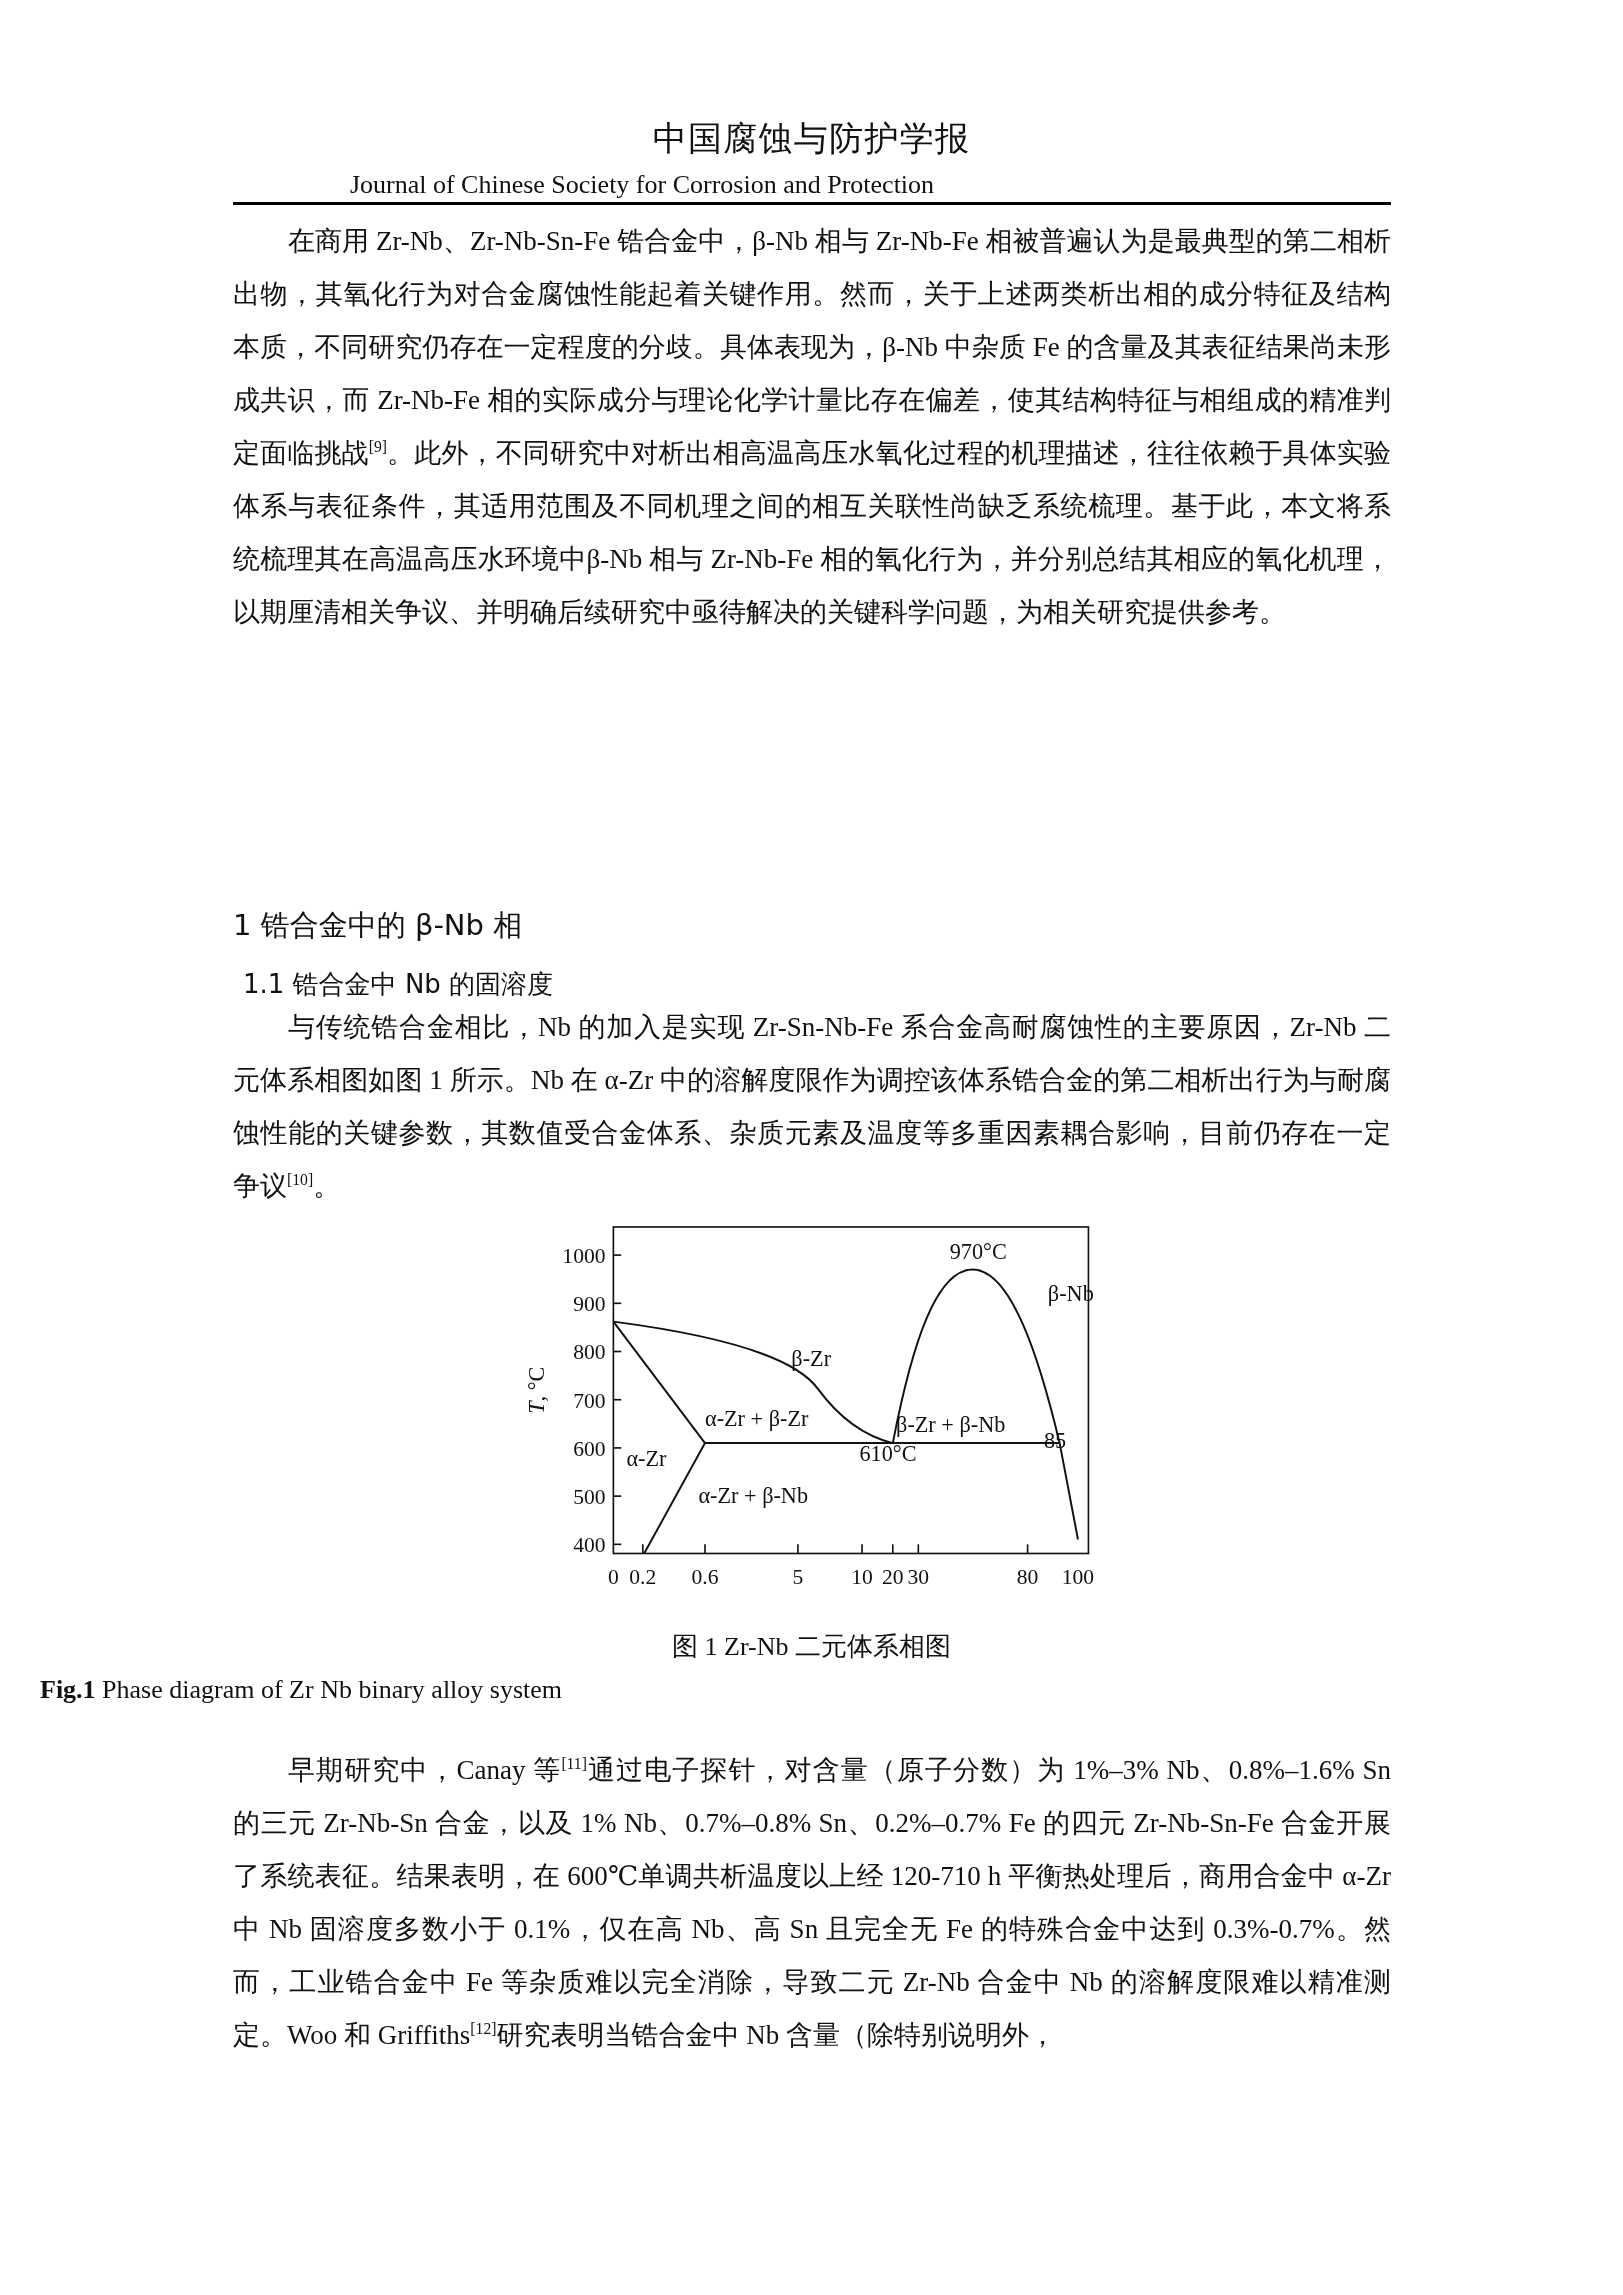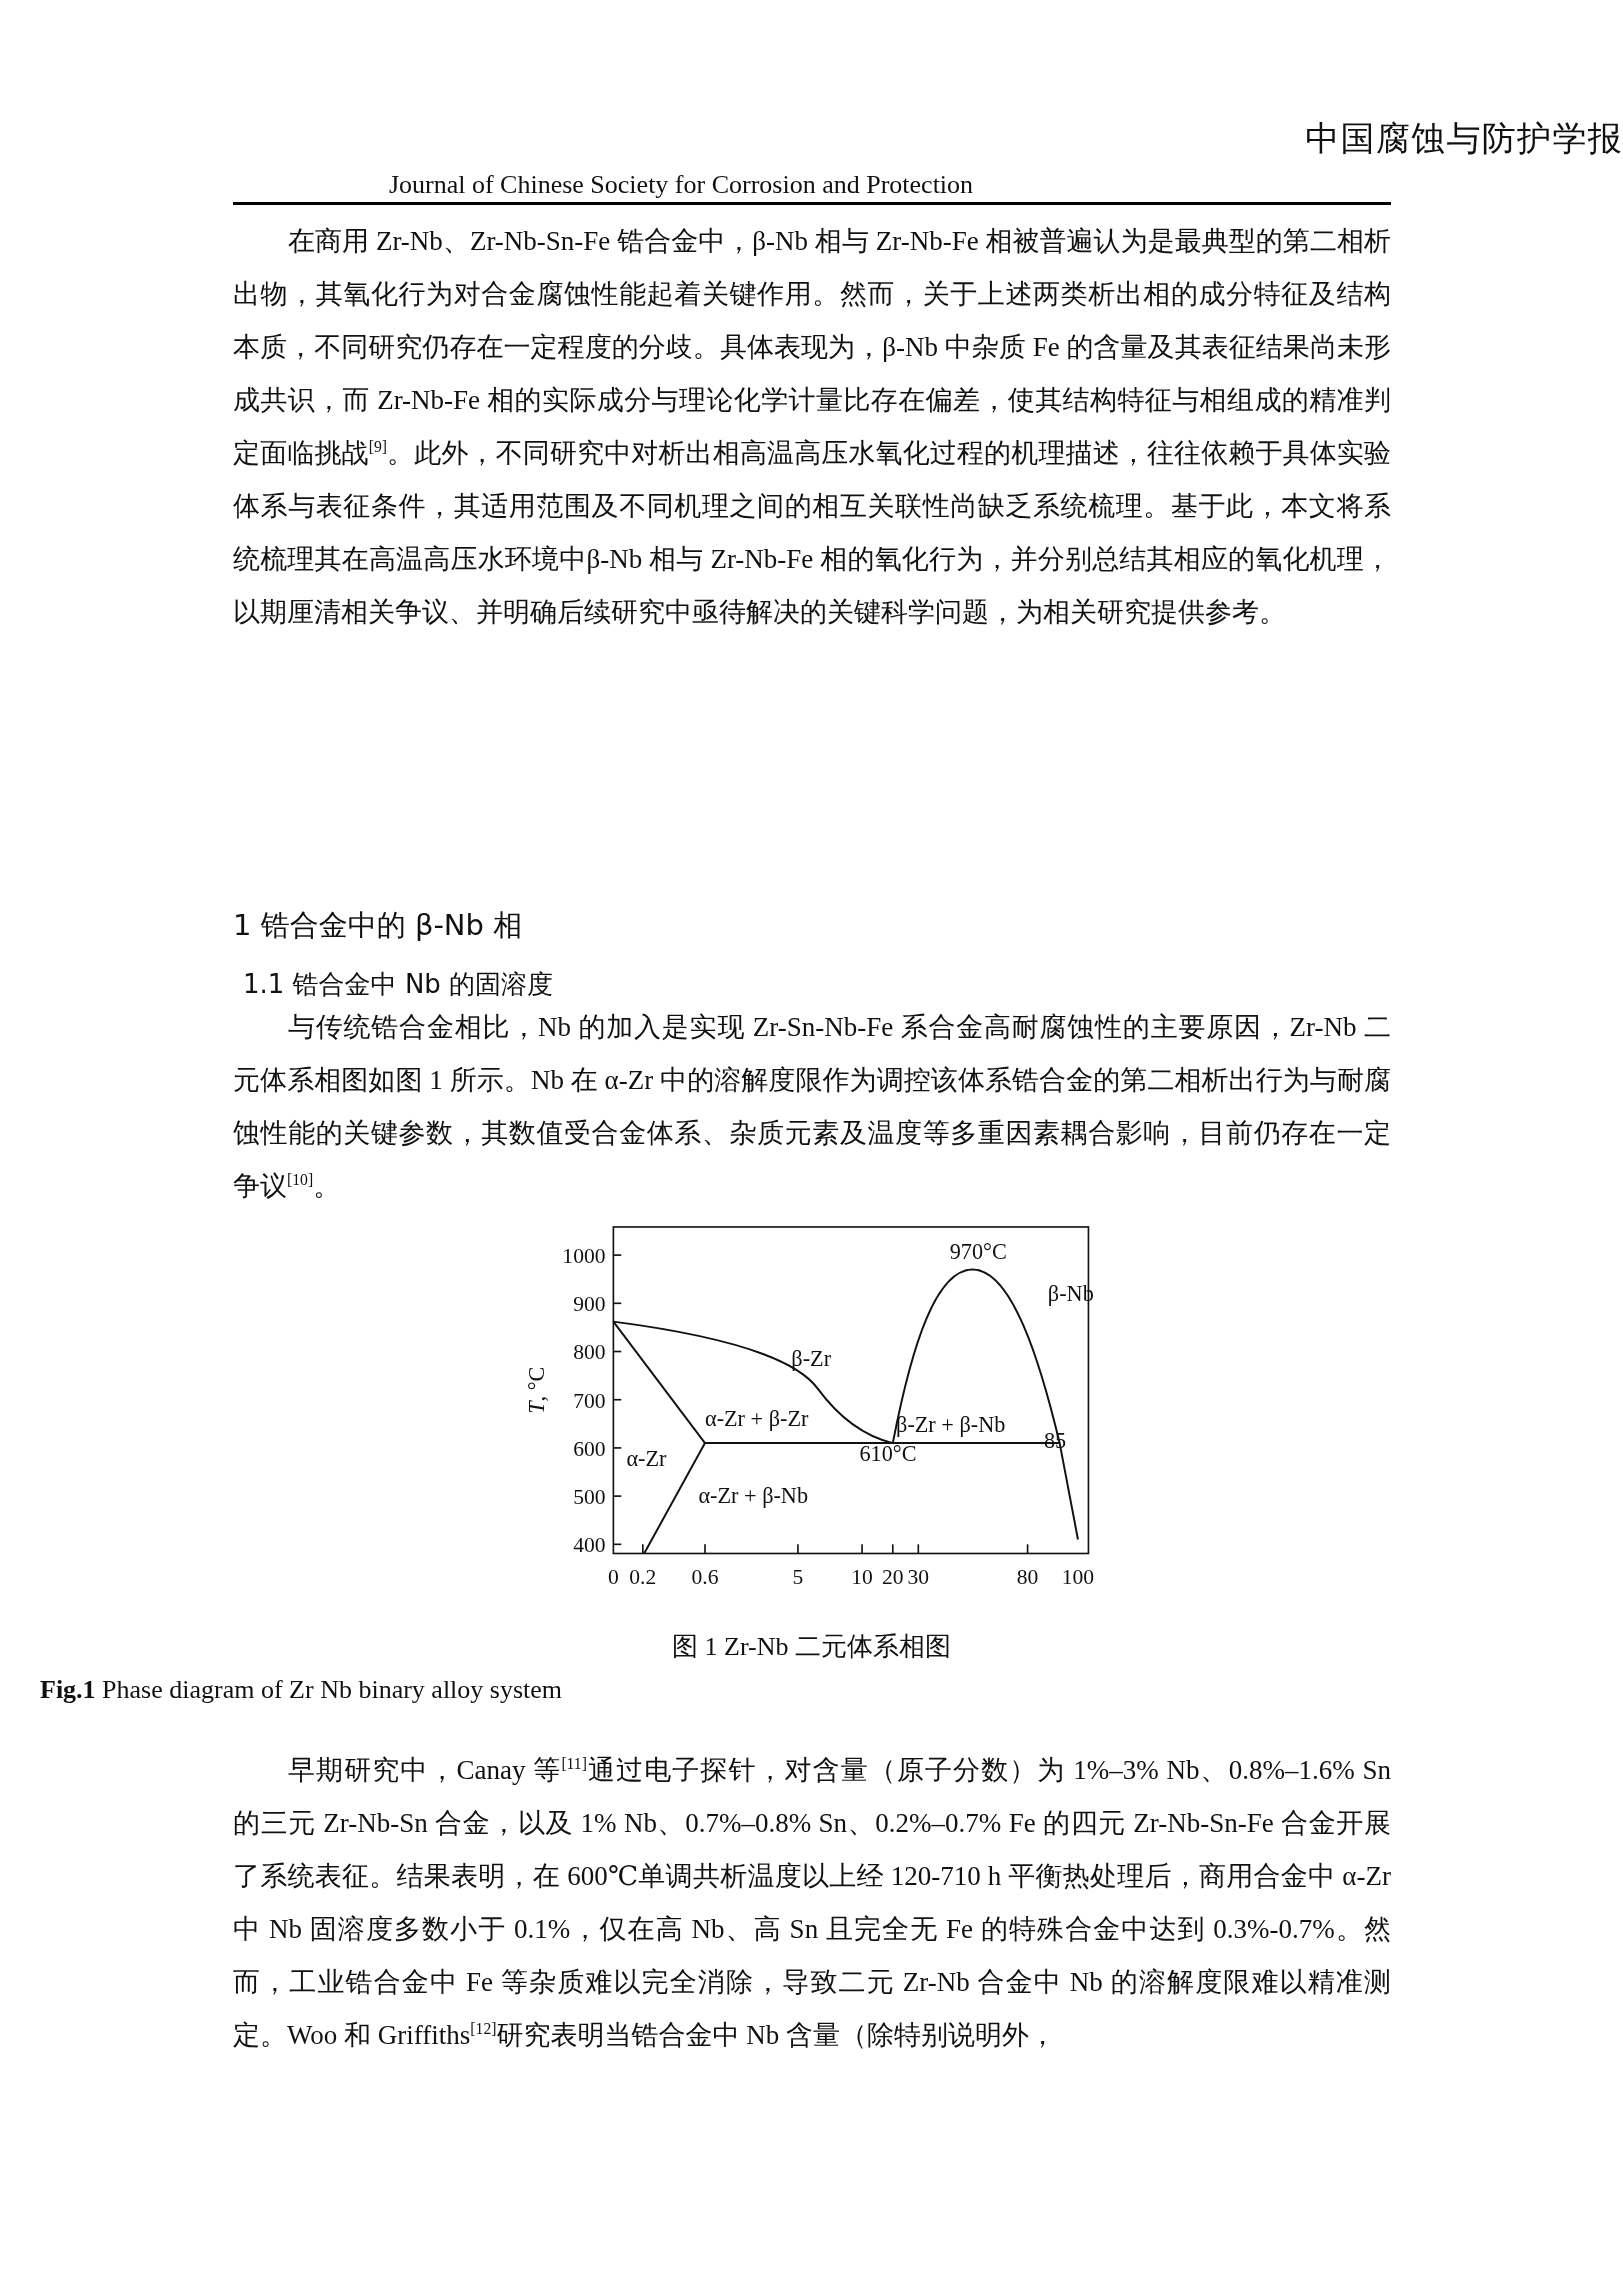--- a/index.html
+++ b/index.html
@@ -1,21 +1,21 @@
 <!DOCTYPE html>
 <html style="font-size:10.5px"><head>
 <meta charset="utf-8">
 <style>
   html, body { margin: 0; padding: 0; background: #ffffff; }
   body { width: 1623px; height: 2295px; position: relative; overflow: hidden;
          font-family: "DejaVu Serif", "Liberation Serif", serif; color: #111; }
-  .journal-cn { position: absolute; top: 116px; left: 0; width: 1623px; text-align: right;
+  .journal-cn { position: absolute; top: 116px; left: 0; width: 1623px; text-align: center;
                 font-family: "DejaVu Sans", sans-serif; font-size: 34px; letter-spacing: 1.3px; }
   .journal-en { position: absolute; top: 170px; left: 0; width: 1284px; text-align: center;
-                font-family: "Liberation Serif", serif; font-size: 26px; padding-left: 39px; }
+                font-family: "Liberation Serif", serif; font-size: 26px; }
   .rule { position: absolute; top: 202px; left: 233px; width: 1158px; height: 3.3px; background: #000; }
   .body-text { position: absolute; left: 233px; width: 1158px; font-family: "Liberation Serif", "DejaVu Serif", serif;
                font-size: 27px; line-height: 53px; text-align: justify; }
   .p { margin: 0; text-indent: 0; }
   .indent { text-indent: 55px; }
   sup { font-size: 15.7px; vertical-align: 10.5px; line-height: 0; }
   .h1 { position: absolute; left: 233px; top: 906px; font-family: "DejaVu Sans", sans-serif; font-size: 29px; }
   .h2 { position: absolute; left: 233px; top: 967px; font-family: "DejaVu Sans", sans-serif; font-size: 26px; margin-left: 10px; }
   .caption-cn { position: absolute; top: 1629px; left: 0; width: 1623px; text-align: center;
                 font-family: "Liberation Serif", serif; font-size: 26px; }

